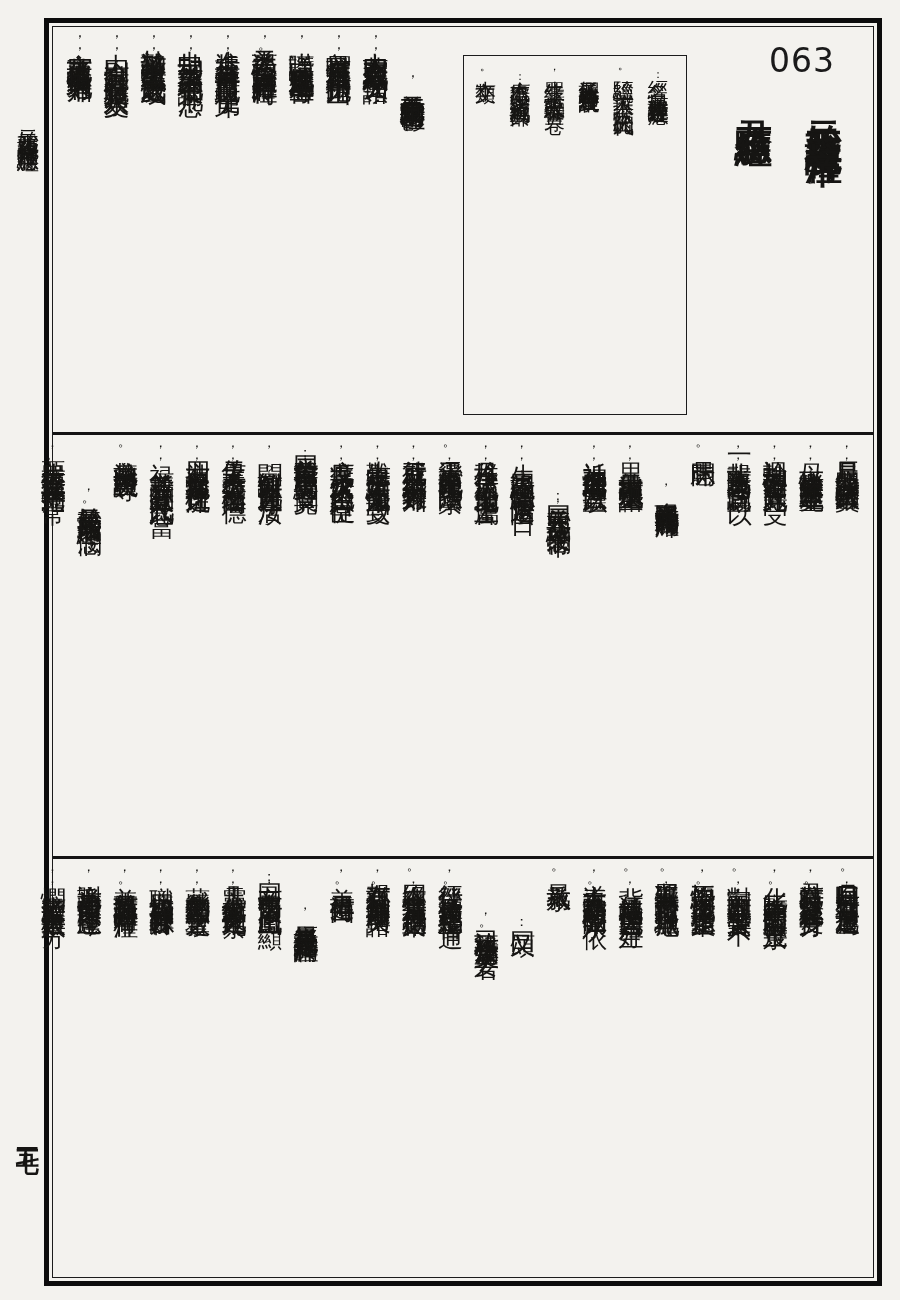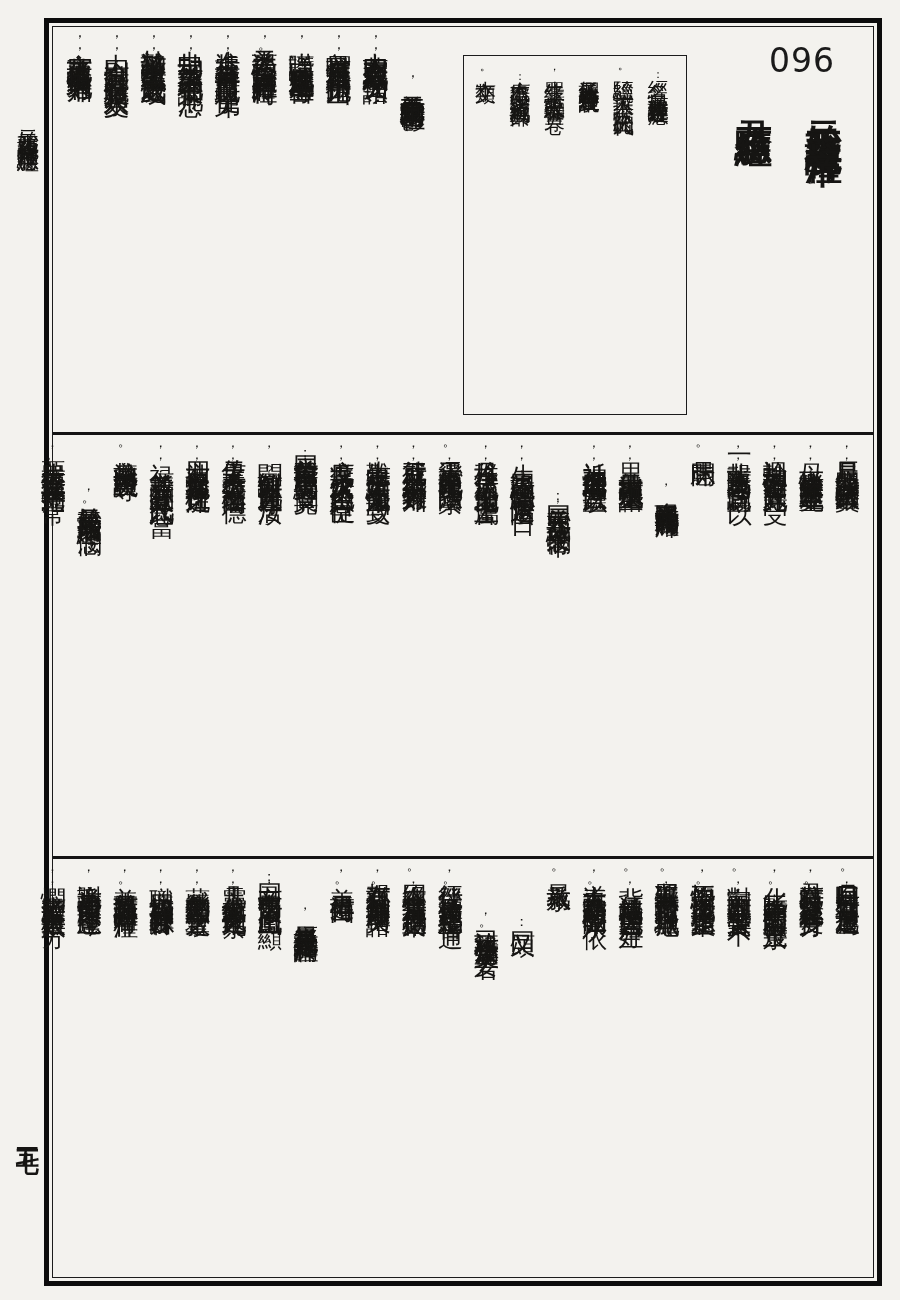--- a/index.html
+++ b/index.html
@@ -74,21 +74,21 @@
 <body>
 
 <div class="margin-title vtext">元始天尊説梓潼帝君應驗經</div>
 <div class="folio vtext">五七一</div>
 
 <div class="sheet">
   <div class="inner">
 
     <div class="band band1">
       <div class="title-group">
-        <div class="pnum">096</div>
+        <div class="pnum">063</div>
         <div class="tcol tcol1">元始天尊説梓潼帝</div>
         <div class="tcol tcol2">君應驗經</div>
       </div>
       <div class="abox">
         <div class="abox-cols">
             <p>經名<span class="pu">：</span>元始天尊説梓潼帝君應</p>
             <p>驗經<span class="pu">。</span>撰人不詳<span class="pu">，</span>約出於元代<span class="pu">。</span></p>
             <p>假託元始天尊為梓潼帝君説衆</p>
             <p>生罪緣<span class="pu">，</span>勸人改惡從善<span class="pu">。</span>一卷<span class="pu">。</span></p>
             <p>底本出處<span class="pu">：</span>《正統道藏》洞真部</p>

